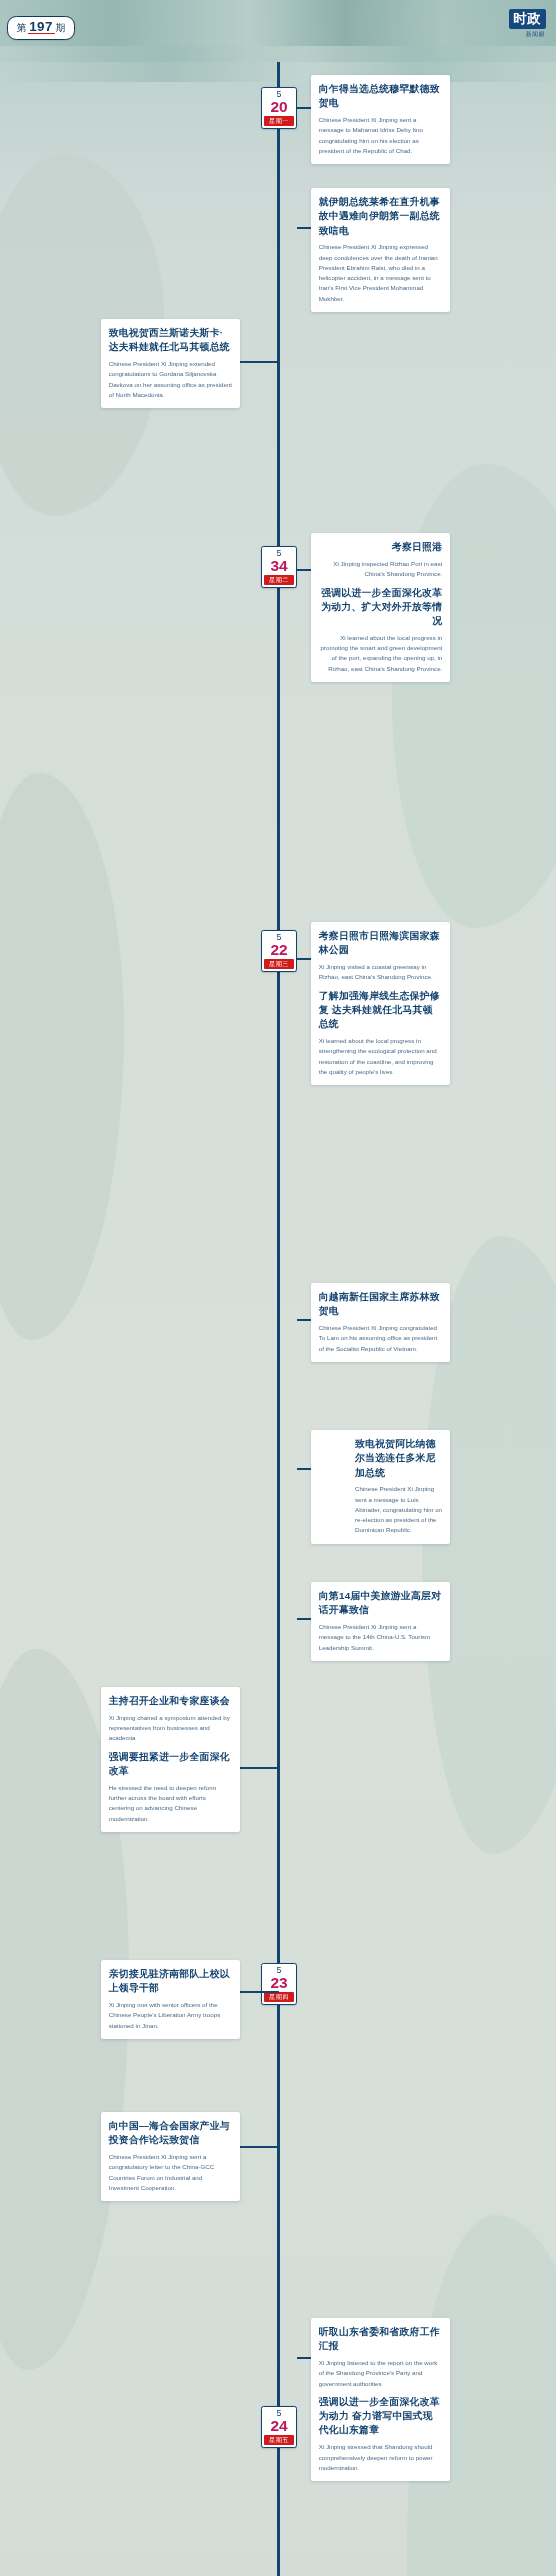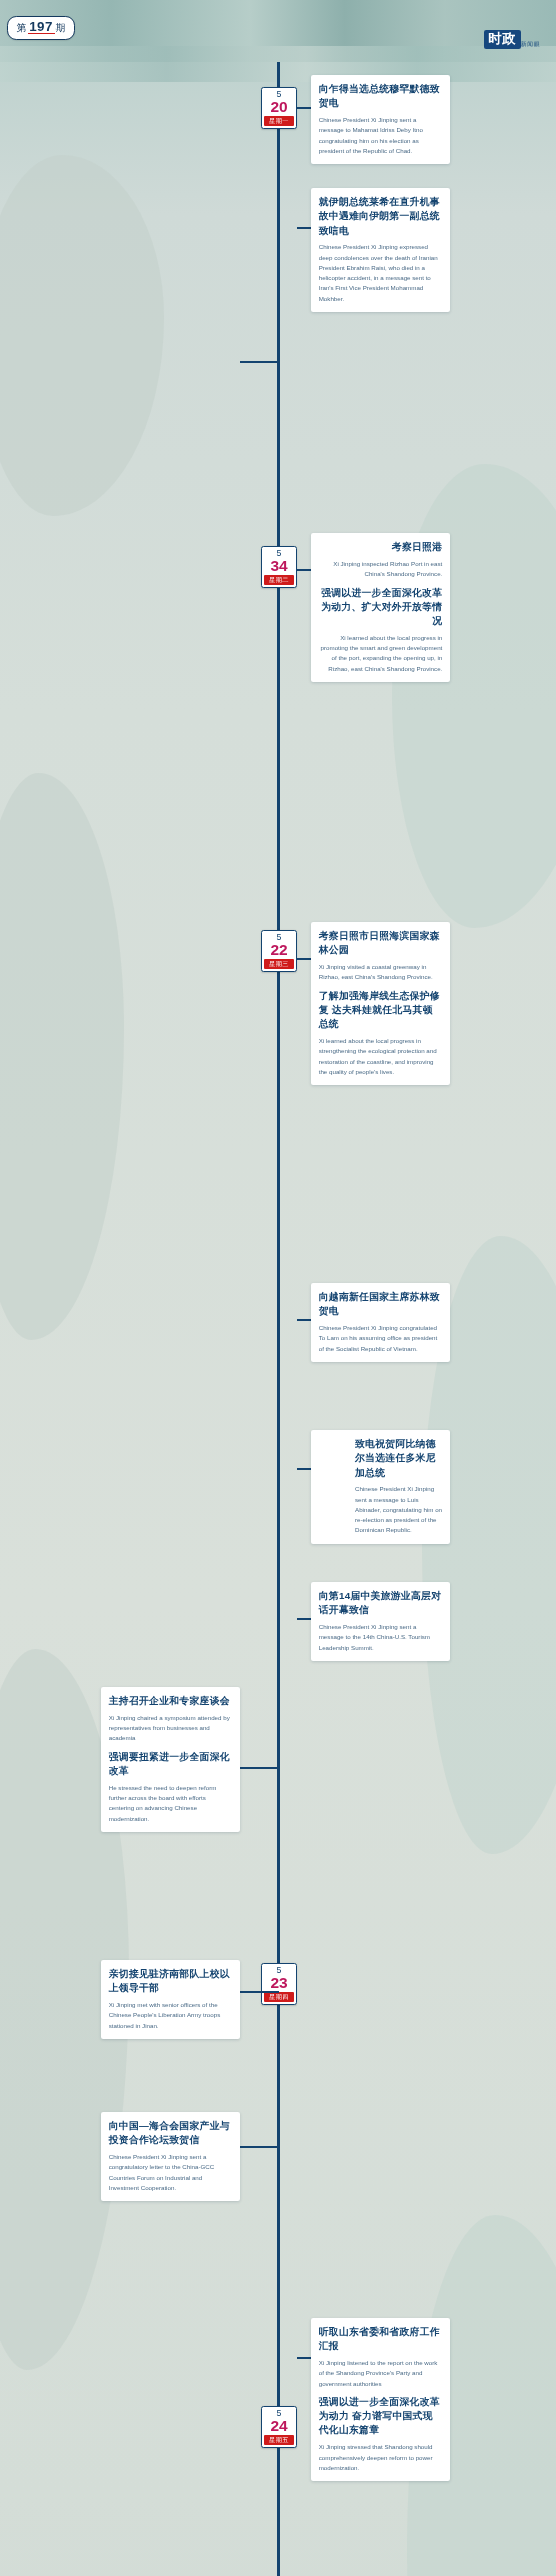--- a/index.html
+++ b/index.html
@@ -52,21 +52,21 @@
   }
   .issue-badge .num {
     font-size: 13.4px; font-weight: bold; color: #14395e;
     border-bottom: 1.5px solid #cf1b1b;
     padding: 0 1.5px;
     line-height: 1;
   }
   .logo {
     position: absolute; right: 10.3px; top: 9.3px;
     width: 62px; height: 40px;
-    display: flex; flex-direction: row; align-items: flex-end;
+    display: flex; flex-direction: column; align-items: flex-end;
   }
   .logo .lg-main {
     background: #16477e;
     color: #fff;
     font-size: 13.4px;
     font-weight: bold;
     padding: 2.6px 4.6px 3.1px 4.6px;
     border-radius: 2.1px;
     letter-spacing: 0.5px;
     line-height: 1.05;
@@ -194,20 +194,24 @@
     <p class="body">Chinese President Xi Jinping sent a message to Mahamat Idriss Deby Itno congratulating him on his election as president of the Republic of Chad.</p>
   </div>
 
   <div class="connector" style="left:297px; top:227px; width:15.5px;"></div>
   <div class="card right" style="top:188px;">
     <p class="ttl">就伊朗总统莱希在直升机事故中遇难向伊朗第一副总统致唁电</p>
     <p class="body">Chinese President Xi Jinping expressed deep condolences over the death of Iranian President Ebrahim Raisi, who died in a helicopter accident, in a message sent to Iran's First Vice President Mohammad Mokhber.</p>
   </div>
 
   <div class="connector" style="left:240px; top:361px; width:39px;"></div>
+  <div class="card left" style="top:319px;">
+    <p class="ttl">致电祝贺西兰斯诺夫斯卡·达夫科娃就任北马其顿总统</p>
+    <p class="body">Chinese President Xi Jinping extended congratulations to Gordana Siljanovska Davkova on her assuming office as president of North Macedonia.</p>
+  </div>
 
   <div class="connector" style="left:297px; top:569px; width:15.5px;"></div>
   <div class="card right" style="top:533px;text-align:right;">
     <p class="ttl">考察日照港</p>
     <p class="body">Xi Jinping inspected Rizhao Port in east China's Shandong Province.</p>
     <p class="ttl" style="margin-top:6.2px;">强调以进一步全面深化改革为动力、扩大对外开放等情况</p>
     <p class="body">Xi learned about the local progress in promoting the smart and green development of the port, expanding the opening up, in Rizhao, east China's Shandong Province.</p>
   </div>
 
   <div class="connector" style="left:297px; top:958px; width:15.5px;"></div>

